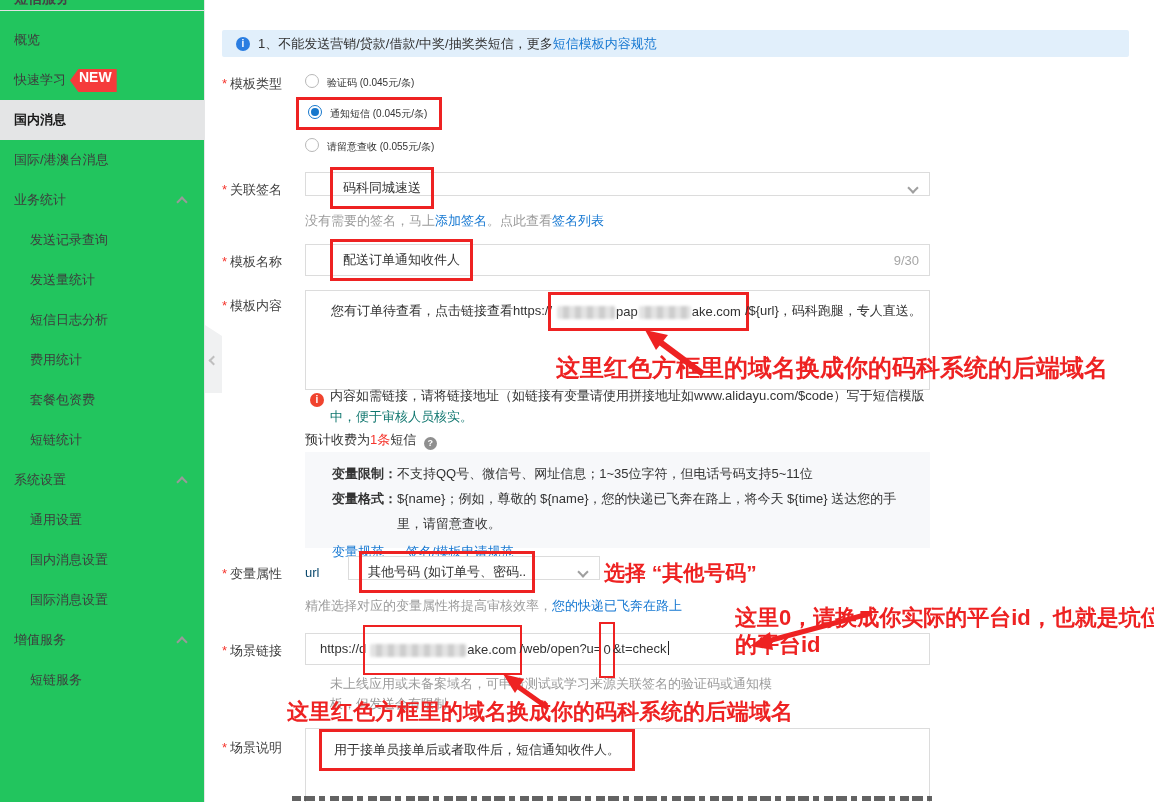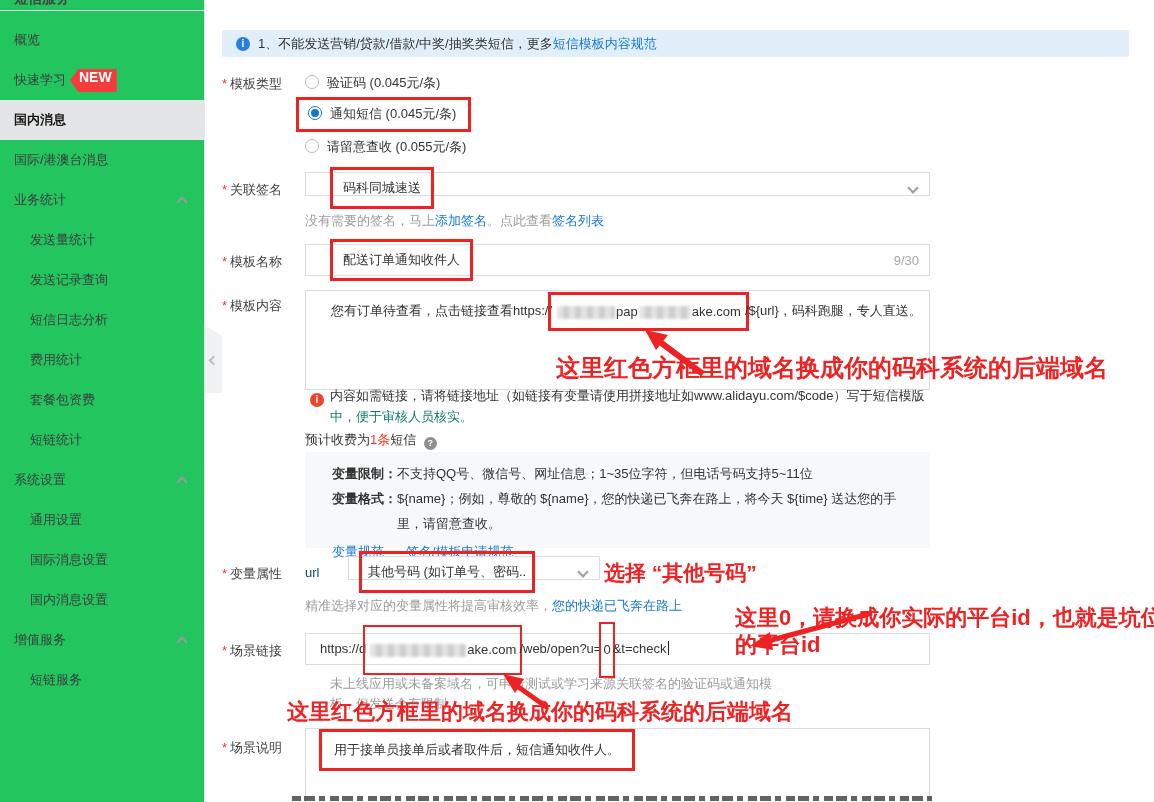--- a/index.html
+++ b/index.html
@@ -44,21 +44,21 @@
   .i-warn { background:#f0432e; }
   .i-q { background:#8f8f8f; width:13px; height:13px; line-height:13px; font-size:9px; }
 
   
   .banner { position:absolute; left:222px; top:30px; width:907px; height:27px;
     background:#e1effb; border-radius:2px; font-size:13px; color:#333;
     display:flex; align-items:center; padding-left:14px; white-space:nowrap; }
   .banner .icon-circle { margin-right:8px; }
 
   
-  .radio-row { position:absolute; left:305px; height:22px; font-size:13px; color:#333; white-space:nowrap; cursor:pointer; }
+  .radio-row { position:absolute; left:305px; height:22px; font-size:10px; color:#333; white-space:nowrap; cursor:pointer; }
   .radio { width:14px; height:14px; border:1px solid #b8b8b8; border-radius:50%; background:#fff;
     display:inline-block; vertical-align:-2px; margin-right:8px; position:relative; }
   .radio.sel { border-color:#1677cc; }
   .radio.sel::after { content:""; position:absolute; inset:2px; border-radius:50%; background:#1677cc; }
 
   
   .redbox-inline { display:inline-block; border:3px solid #ee2222; padding:3px 10px; margin:-6px -2px; }
   .redbox-radio { display:inline-block; border:3px solid #ee2222; padding:5px 12px 6px 9px; margin:-9px 0 0 -9px; }
   .redbox-domain { display:inline-block; border:3px solid #ee2222; padding:9px 5px; margin:-12px -4px; vertical-align:middle; }
   .redbox-zero { display:inline-block; border:2px solid #ee2222; padding:11px 2px; margin:-13px -2px; vertical-align:middle; }
@@ -91,30 +91,30 @@
 
   <div class="sidebar">
     <div class="side-header">短信服务</div>
     <div class="side-divider"></div>
     <div class="side-items">
       <div class="side-item"><span>概览</span></div>
       <div class="side-item"><span>快速学习</span><span class="badge-new">NEW</span></div>
       <div class="side-item selected"><span>国内消息</span></div>
       <div class="side-item"><span>国际/港澳台消息</span></div>
       <div class="side-item"><span>业务统计</span><span class="caret-up"></span></div>
+      <div class="side-item sub"><span>发送记录查询</span></div>
       <div class="side-item sub"><span>发送量统计</span></div>
-      <div class="side-item sub"><span>发送记录查询</span></div>
       <div class="side-item sub"><span>短信日志分析</span></div>
       <div class="side-item sub"><span>费用统计</span></div>
       <div class="side-item sub"><span>套餐包资费</span></div>
       <div class="side-item sub"><span>短链统计</span></div>
       <div class="side-item"><span>系统设置</span><span class="caret-up"></span></div>
       <div class="side-item sub"><span>通用设置</span></div>
+      <div class="side-item sub"><span>国内消息设置</span></div>
       <div class="side-item sub"><span>国际消息设置</span></div>
-      <div class="side-item sub"><span>国内消息设置</span></div>
       <div class="side-item"><span>增值服务</span><span class="caret-up"></span></div>
       <div class="side-item sub"><span>短链服务</span></div>
     </div>
   </div>
   <div class="collapse-tab">
       <span class="chev"></span>
     </div>
 
   <div class="banner">
     <span class="icon-circle i-blue">i</span>

